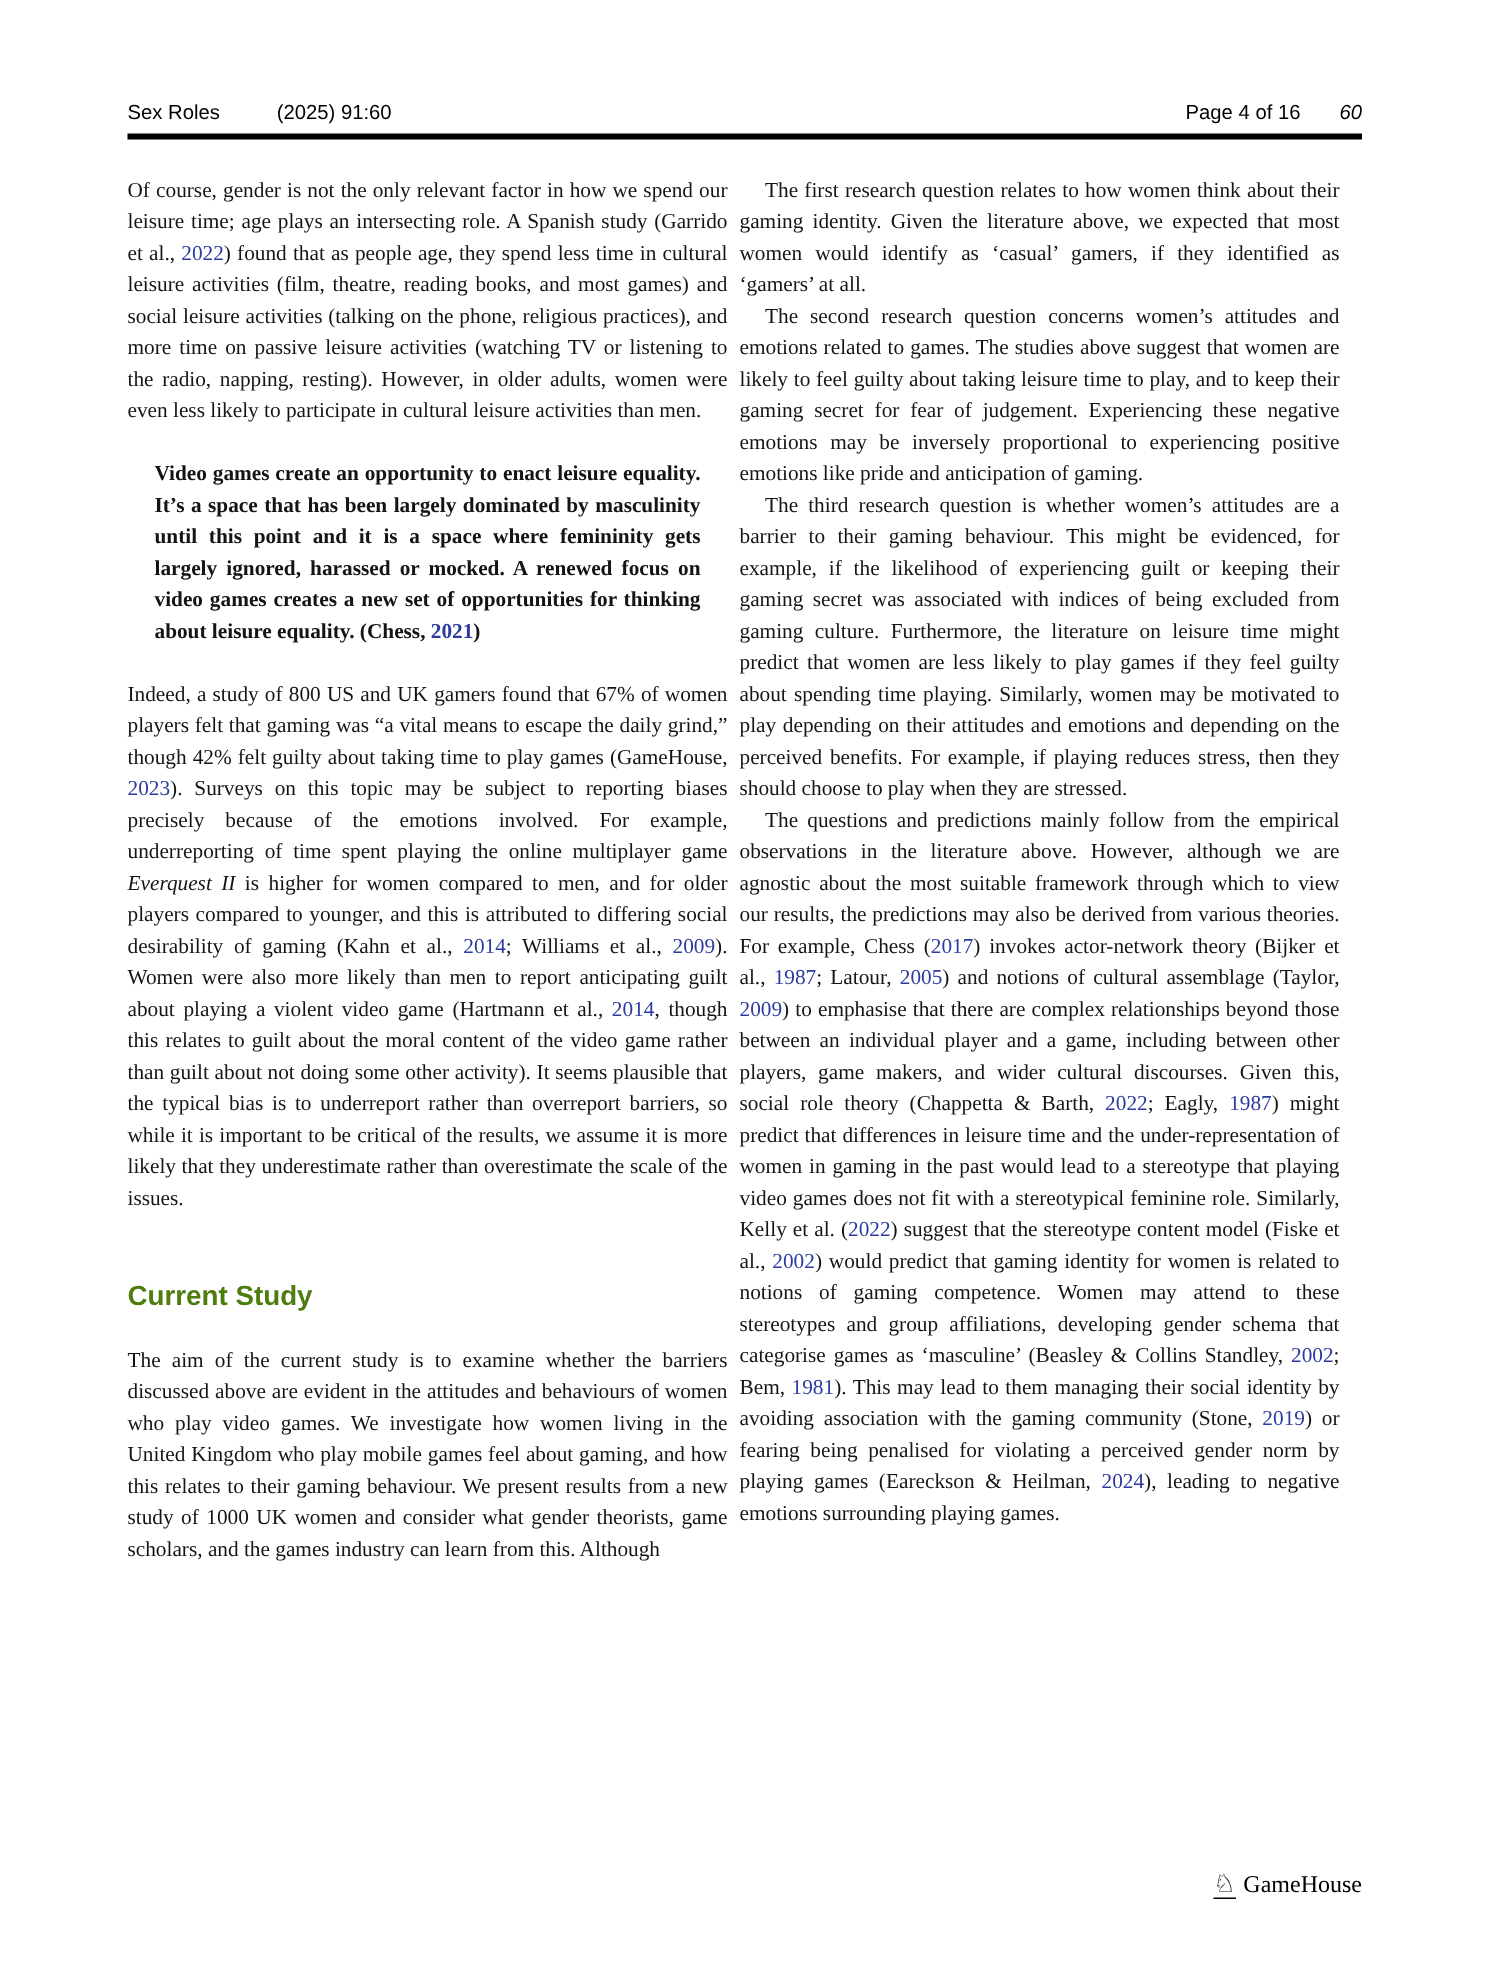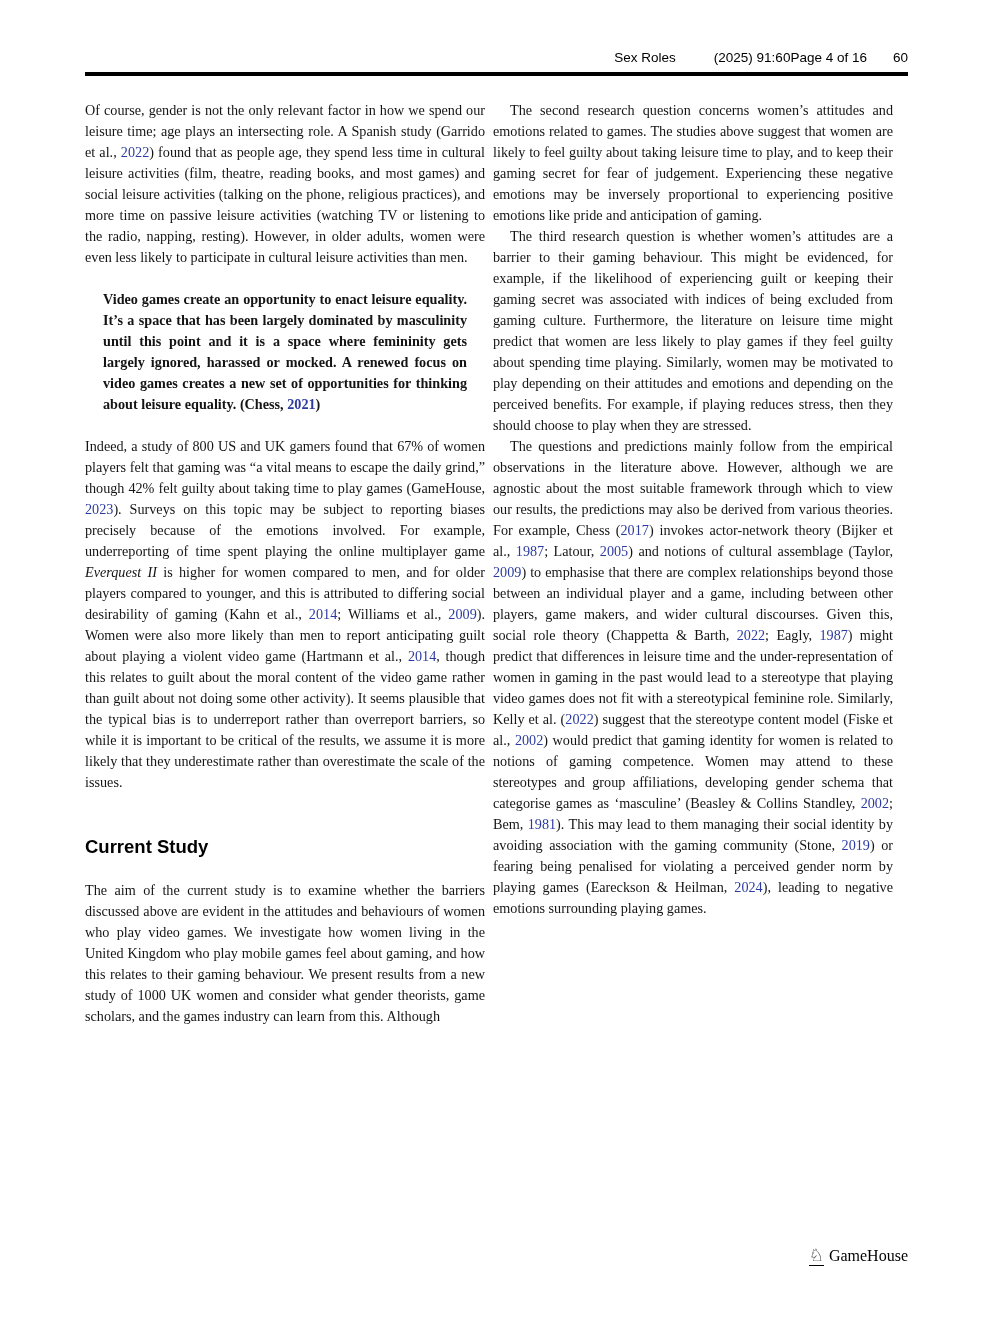--- a/index.html
+++ b/index.html
@@ -8,42 +8,42 @@
     width: 992px; height: 1318px;
     overflow: hidden;
     position: relative;
     font-family: "Liberation Serif", serif;
     color: #141414;
   }
   .page { padding: 50px 84px 0 85px; }
 
   
   .running-head {
-    display: flex; justify-content: flex-end; align-items: baseline;
+    display: flex; justify-content: space-between; align-items: baseline;
     font-family: "Liberation Sans", sans-serif;
-    font-size: 13.5px; color: #000;
+    font-size: 13.5px; color: #000; margin-top: 17px;
   }
   .rh-left .citation { margin-left: 38px; }
-  .rh-right .article-no { margin-left: 26px; }
+  .rh-right .article-no { margin-left: 26px; font-style: italic; }
   .head-rule { height: 3.5px; background: #000; margin-top: 7px; }
 
   
   .columns { display: flex; gap: 8px; margin-top: 24px; }
   .col {
     width: 400px;
     font-size: 14.2px; line-height: 21px;
     text-align: justify;
     hyphens: auto; -webkit-hyphens: auto;
   }
   .col p { margin: 0; }
   .col p.indent { text-indent: 17px; }
   .col p.quote { margin: 21px 18px 21px 18px; font-weight: bold; }
   .col h2 {
     font-family: "Liberation Sans", sans-serif;
-    font-weight: 700; font-size: 18.5px; color: #000000;
+    font-weight: 700; font-size: 18.5px; color: #4d7c0f;
     text-align: left;
     margin: 43px 0 23px 0;
   }
   a.cite { color: var(--link-color, #2b3aa0); text-decoration: none; cursor: pointer; }
   em { font-style: italic; }
 
   
   .footer {
     position: absolute; right: 84px; bottom: 52px;
     display: flex; align-items: baseline; gap: 5px;
@@ -75,20 +75,21 @@
 
   <div class="columns">
     <div class="col">
         <p class="para"><span>Of course, gender is not the only relevant factor in how we spend our leisure time; age plays an intersecting role. A Spanish study (Garrido et al., </span><a class="cite" href="#">2022</a><span>) found that as people age, they spend less time in cultural leisure activities (film, theatre, reading books, and most games) and social leisure activities (talking on the phone, religious practices), and more time on passive leisure activities (watching TV or listening to the radio, napping, resting). However, in older adults, women were even less likely to participate in cultural leisure activities than men.</span></p>
         <p class="quote"><span>Video games create an opportunity to enact leisure equality. It’s a space that has been largely dominated by masculinity until this point and it is a space where femininity gets largely ignored, harassed or mocked. A renewed focus on video games creates a new set of opportunities for thinking about leisure equality. (Chess, </span><a class="cite" href="#">2021</a><span>)</span></p>
         <p class="para"><span>Indeed, a study of 800 US and UK gamers found that 67% of women players felt that gaming was “a vital means to escape the daily grind,” though 42% felt guilty about taking time to play games (GameHouse, </span><a class="cite" href="#">2023</a><span>). Surveys on this topic may be subject to reporting biases precisely because of the emotions involved. For example, underreporting of time spent playing the online multiplayer game </span><em>Everquest II</em><span> is higher for women compared to men, and for older players compared to younger, and this is attributed to differing social desirability of gaming (Kahn et al., </span><a class="cite" href="#">2014</a><span>; Williams et al., </span><a class="cite" href="#">2009</a><span>). Women were also more likely than men to report anticipating guilt about playing a violent video game (Hartmann et al., </span><a class="cite" href="#">2014</a><span>, though this relates to guilt about the moral content of the video game rather than guilt about not doing some other activity). It seems plausible that the typical bias is to underreport rather than overreport barriers, so while it is important to be critical of the results, we assume it is more likely that they underestimate rather than overestimate the scale of the issues.</span></p>
         <h2>Current Study</h2>
         <p class="para"><span>The aim of the current study is to examine whether the barriers discussed above are evident in the attitudes and behaviours of women who play video games. We investigate how women living in the United Kingdom who play mobile games feel about gaming, and how this relates to their gaming behaviour. We present results from a new study of 1000 UK women and consider what gender theorists, game scholars, and the games industry can learn from this. Although</span></p>
       </div>
     <div class="col">
+        <p class="para indent"><span>The first research question relates to how women think about their gaming identity. Given the literature above, we expected that most women would identify as ‘casual’ gamers, if they identified as ‘gamers’ at all.</span></p>
         <p class="para indent"><span>The second research question concerns women’s attitudes and emotions related to games. The studies above suggest that women are likely to feel guilty about taking leisure time to play, and to keep their gaming secret for fear of judgement. Experiencing these negative emotions may be inversely proportional to experiencing positive emotions like pride and anticipation of gaming.</span></p>
         <p class="para indent"><span>The third research question is whether women’s attitudes are a barrier to their gaming behaviour. This might be evidenced, for example, if the likelihood of experiencing guilt or keeping their gaming secret was associated with indices of being excluded from gaming culture. Furthermore, the literature on leisure time might predict that women are less likely to play games if they feel guilty about spending time playing. Similarly, women may be motivated to play depending on their attitudes and emotions and depending on the perceived benefits. For example, if playing reduces stress, then they should choose to play when they are stressed.</span></p>
         <p class="para indent"><span>The questions and predictions mainly follow from the empirical observations in the literature above. However, although we are agnostic about the most suitable framework through which to view our results, the predictions may also be derived from various theories. For example, Chess (</span><a class="cite" href="#">2017</a><span>) invokes actor-network theory (Bijker et al., </span><a class="cite" href="#">1987</a><span>; Latour, </span><a class="cite" href="#">2005</a><span>) and notions of cultural assemblage (Taylor, </span><a class="cite" href="#">2009</a><span>) to emphasise that there are complex relationships beyond those between an individual player and a game, including between other players, game makers, and wider cultural discourses. Given this, social role theory (Chappetta &amp; Barth, </span><a class="cite" href="#">2022</a><span>; Eagly, </span><a class="cite" href="#">1987</a><span>) might predict that differences in leisure time and the under-representation of women in gaming in the past would lead to a stereotype that playing video games does not fit with a stereotypical feminine role. Similarly, Kelly et al. (</span><a class="cite" href="#">2022</a><span>) suggest that the stereotype content model (Fiske et al., </span><a class="cite" href="#">2002</a><span>) would predict that gaming identity for women is related to notions of gaming competence. Women may attend to these stereotypes and group affiliations, developing gender schema that categorise games as ‘masculine’ (Beasley &amp; Collins Standley, </span><a class="cite" href="#">2002</a><span>; Bem, </span><a class="cite" href="#">1981</a><span>). This may lead to them managing their social identity by avoiding association with the gaming community (Stone, </span><a class="cite" href="#">2019</a><span>) or fearing being penalised for violating a perceived gender norm by playing games (Eareckson &amp; Heilman, </span><a class="cite" href="#">2024</a><span>), leading to negative emotions surrounding playing games.</span></p>
       </div>
   </div>
 
 </div>
 
 <div class="footer">
   <span class="knight">♘</span>

